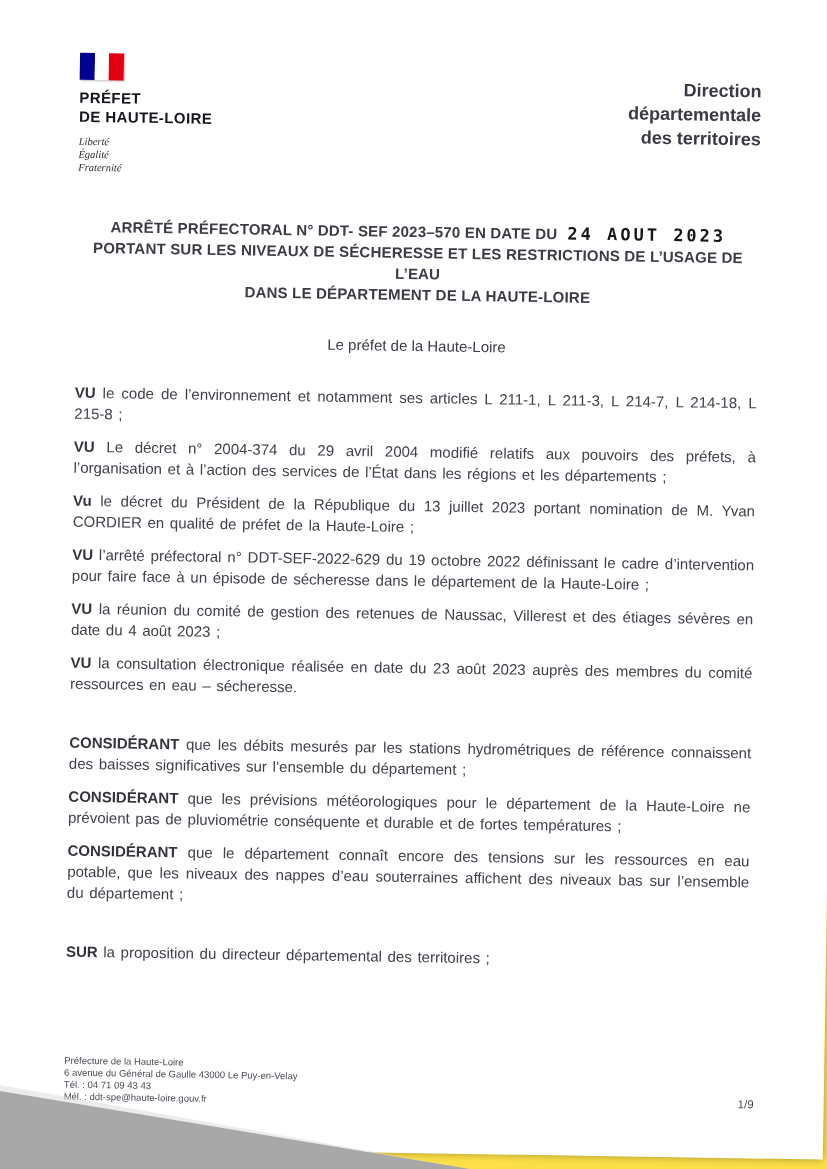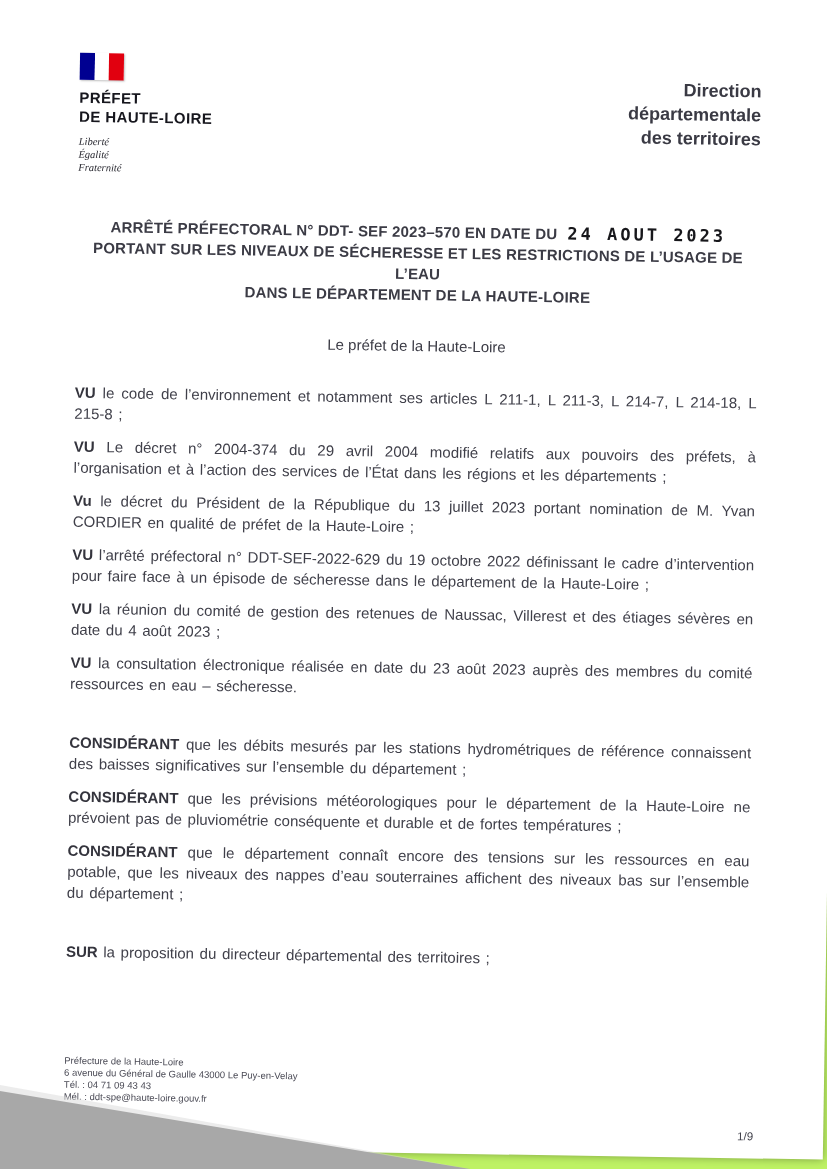--- a/index.html
+++ b/index.html
@@ -5,21 +5,21 @@
   * { margin: 0; padding: 0; box-sizing: border-box; }
   html, body { width: 827px; height: 1169px; }
   body {
     font-family: "Liberation Sans", "DejaVu Sans", sans-serif;
     background: #a8a8a8;
     position: relative;
     overflow: hidden;
   }
   .scan-bg {
     position: absolute; inset: 0;
-    background: #bef264;
+    background: #fde047;
     overflow: hidden;
   }
   .page {
     position: absolute;
     left: -12px; top: -12px;
     width: 844px; height: 1165px;
     background: #ffffff;
     transform: rotate(0.9deg);
     box-shadow: 0 0 8px rgba(0,0,0,0.35);
     color: #3f3f49;
@@ -106,21 +106,21 @@
 
   
   .doc-footer {
     position: absolute;
     left: 84px; top: 1072px;
     font-size: 9.5px; line-height: 12px;
     color: #4a4a55;
   }
   .page-num {
     position: absolute;
-    left: 758px; top: 1137px;
+    left: 758px; top: 1105px;
     font-size: 11.5px;
     color: #3f3f49;
   }
 </style>
 </head>
 <body>
 
 <div class="scan-bg">
 
   <div class="page">

